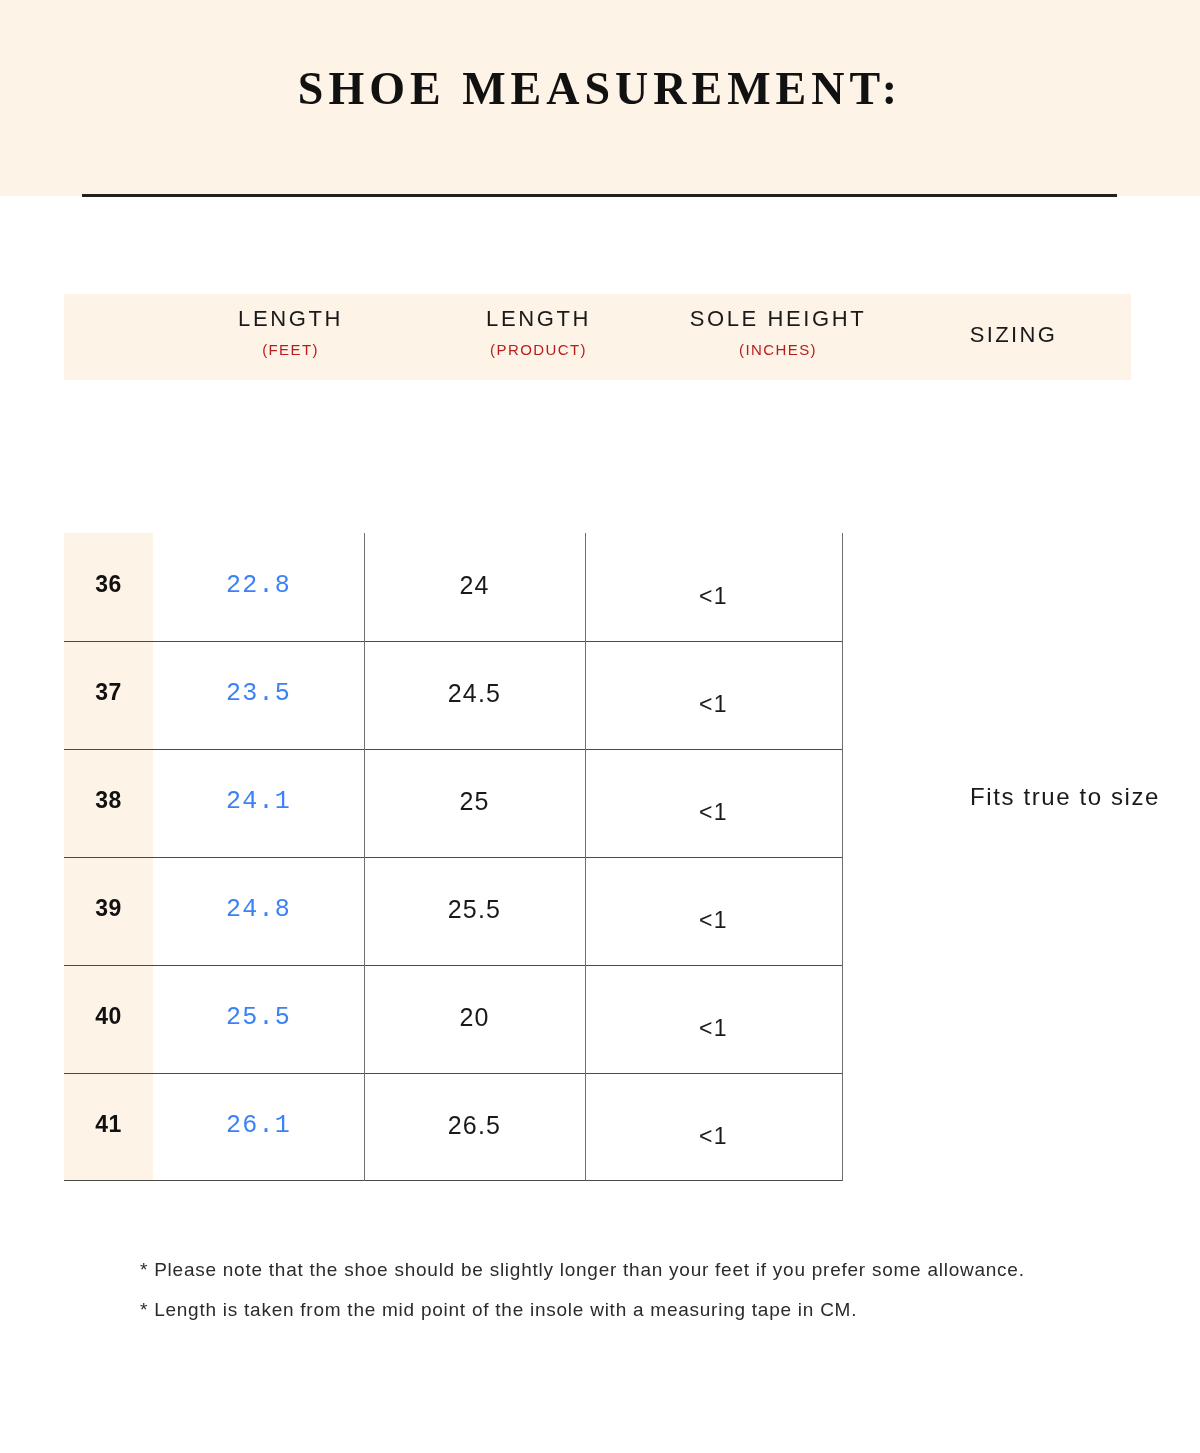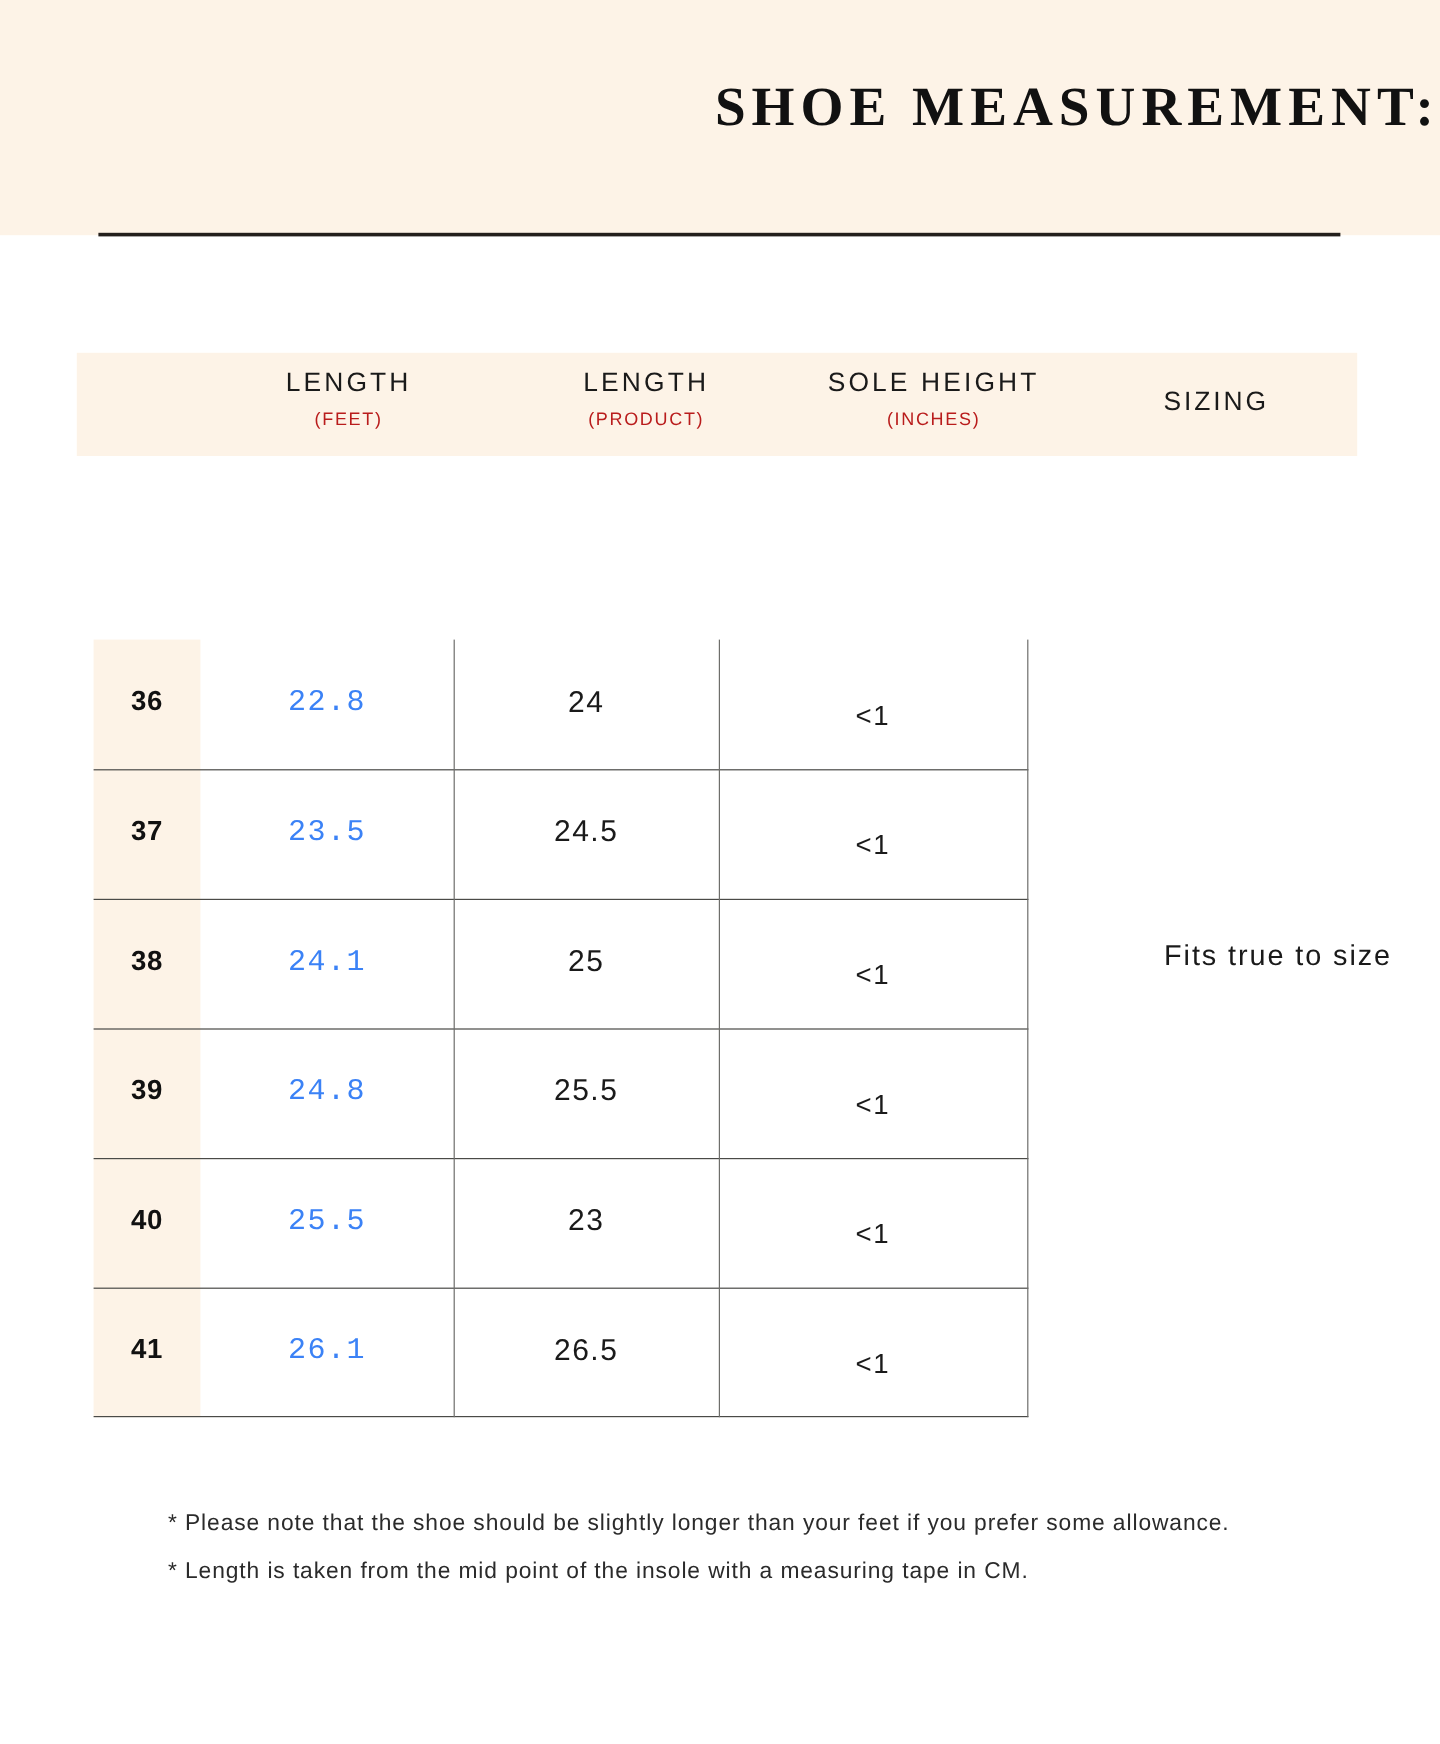--- a/index.html
+++ b/index.html
@@ -24,21 +24,21 @@
     top: 0;
     width: 1200px;
     height: 196px;
     background: #fdf3e7;
   }
   .page-title {
     position: absolute;
     left: 0;
     top: 62px;
     width: 1200px;
-    text-align: right;
+    text-align: center;
     font-family: "Liberation Serif", serif;
     font-weight: bold;
     font-size: 46px;
     letter-spacing: 5px;
     color: #111111;
     white-space: nowrap;
   }
   .title-rule {
     position: absolute;
     left: 82px;
@@ -98,21 +98,20 @@
   .hdr-sole      { left: 585px; width: 258px; }
   .hdr-sizing    { left: 843px; width: 213px; }
 
   
   .table-wrap {
     position: absolute;
     left: 64px;
     top: 533px;
     width: 882px;
     height: 648px;
-    margin-left: 14px;
   }
   .size-col-bg {
     position: absolute;
     left: 0;
     top: 0;
     width: 89px;
     height: 648px;
     background: #fdf3e7;
   }
   .grid-row {
@@ -278,21 +277,21 @@
     <div class="cell cell-size">39</div>
     <div class="cell cell-feet">24.8</div>
     <div class="cell cell-prod">25.5</div>
     <div class="cell cell-sole">&lt;1</div>
   </div>
 
   <div class="grid-row" style="top:432px;">
     <div class="row-line"></div>
     <div class="cell cell-size">40</div>
     <div class="cell cell-feet">25.5</div>
-    <div class="cell cell-prod">23</div>
+    <div class="cell cell-prod">20</div>
     <div class="cell cell-sole">&lt;1</div>
   </div>
 
   <div class="grid-row" style="top:540px;">
     <div class="row-line"></div>
     <div class="cell cell-size">41</div>
     <div class="cell cell-feet">26.1</div>
     <div class="cell cell-prod">26.5</div>
     <div class="cell cell-sole">&lt;1</div>
   </div>

